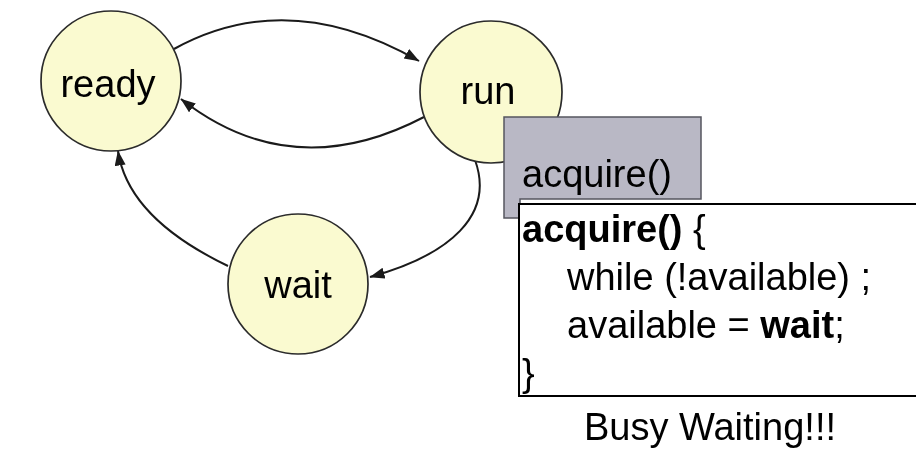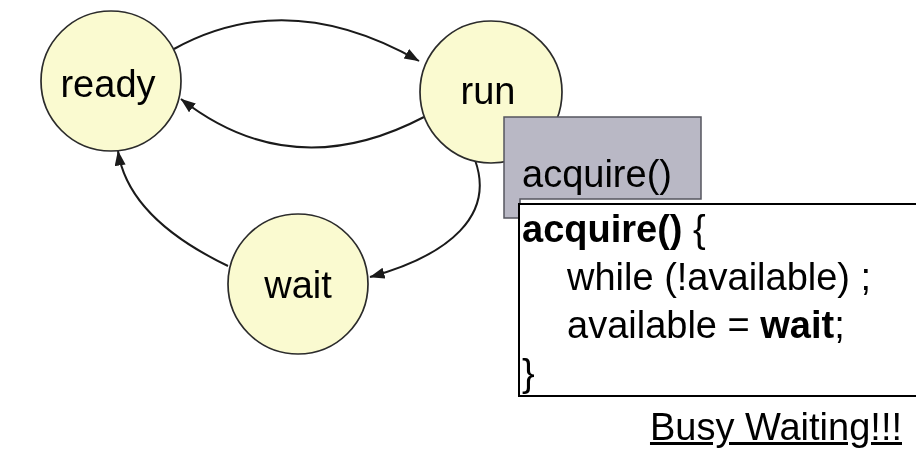--- a/index.html
+++ b/index.html
@@ -32,21 +32,21 @@
     box-sizing:border-box;border:2px solid var(--code-box-border);
     background:var(--background);
     font-size:38px;line-height:48px;
     padding-left:2px;overflow:hidden;
   }
   .code-line{white-space:pre;}
   .code-line.indent{padding-left:45px;}
   .b{font-weight:700;}
   #caption{
     position:absolute;left:518px;top:405px;width:384px;
-    font-size:38px;line-height:44px;text-align:right;white-space:pre;text-decoration:underline;
+    font-size:38px;line-height:44px;text-align:center;white-space:pre;
   }
 </style>
 </head>
 <body>
 
 <div id="canvas">
 
   <svg id="diagram-svg" width="916" height="466" viewBox="0 0 916 466">
     <defs>
       <marker id="arw" markerWidth="16" markerHeight="12" refX="14.5" refY="5.5" orient="auto" markerUnits="userSpaceOnUse">

